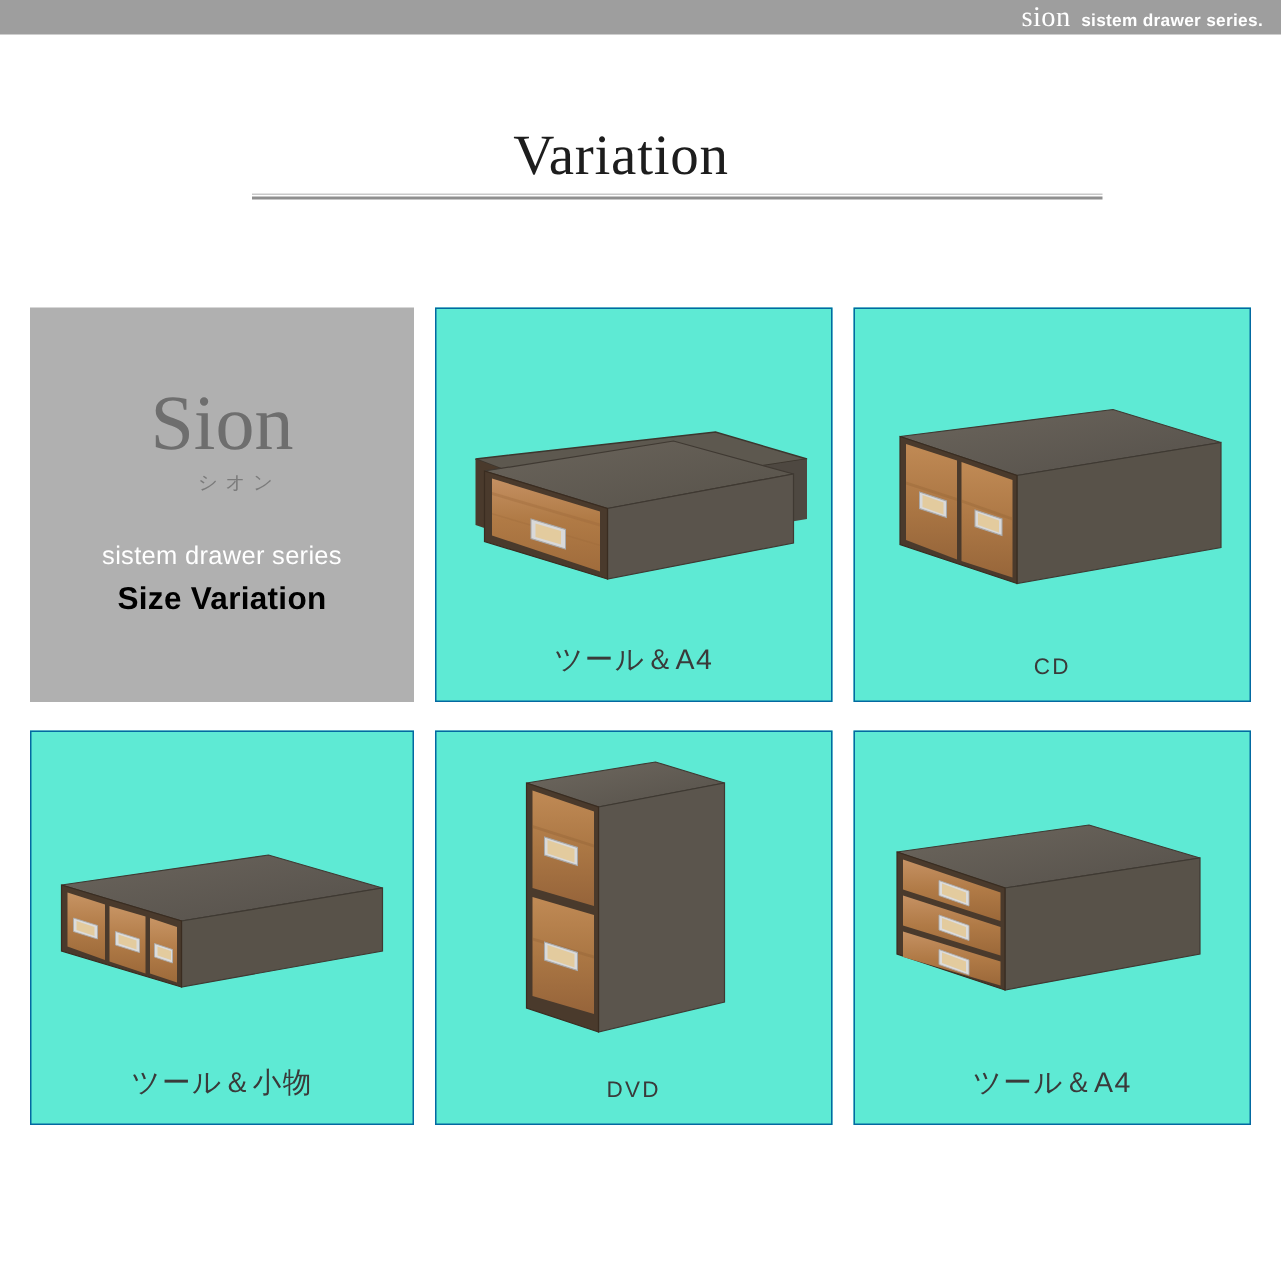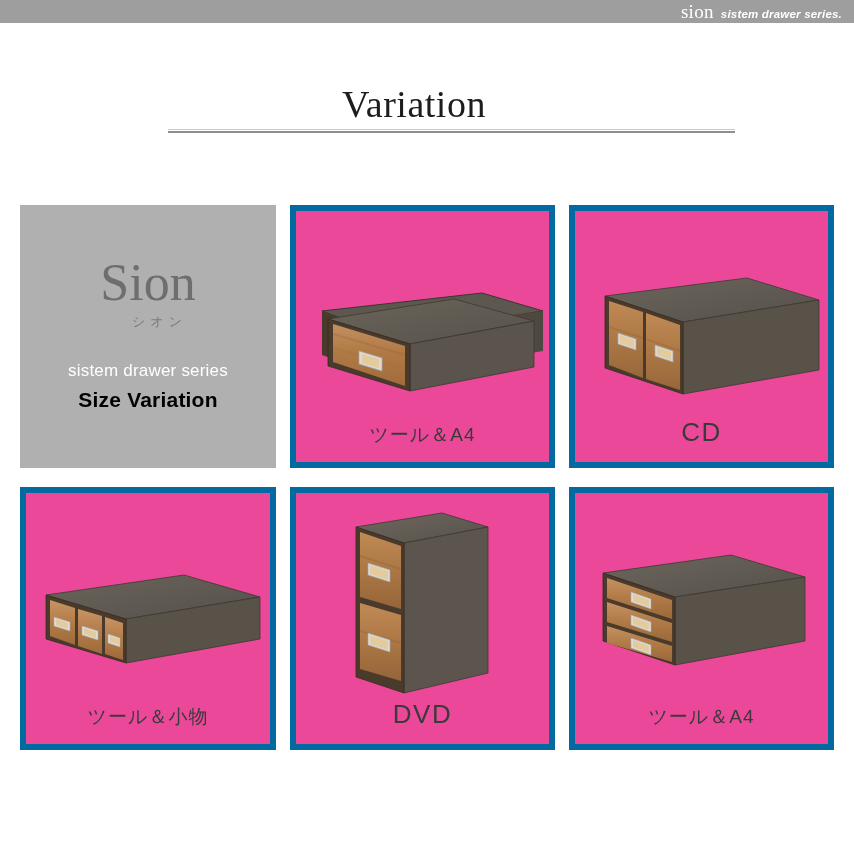--- a/index.html
+++ b/index.html
@@ -18,21 +18,21 @@
     display:flex;align-items:center;justify-content:flex-end;
   }
   .topbar-inner{display:flex;align-items:baseline;padding-right:12px;}
   .brand-serif{
     font-family:"Liberation Serif", serif;
     font-size:19px;color:#ffffff;line-height:1;
     letter-spacing:.3px;
   }
   .brand-tag{
     font-size:11.5px;color:#ffffff;font-weight:bold;
-    margin-left:7px;letter-spacing:.2px;font-style:italic;
+    margin-left:7px;letter-spacing:.2px;
   }
 
   
   .page-title{
     position:absolute;left:0;top:82px;width:828px;
     text-align:center;
     font-family:"Liberation Serif", serif;
     font-size:38px;color:#1d1d1d;
     letter-spacing:.5px;
   }
@@ -48,22 +48,22 @@
     position:absolute;left:20px;top:205px;
     width:815px;
     display:grid;
     grid-template-columns:256px 265px 265px;
     grid-template-rows:263px 263px;
     column-gap:14px;row-gap:19px;
   }
 
   .card{
     box-sizing:border-box;
-    border:6px solid #0369a1;
-    background:#ec4899;
+    border:1px solid #0369a1;
+    background:#5eead4;
     position:relative;
     overflow:hidden;
   }
   .card.hero{
     border:none;
     background:#b0b0b0;
     display:flex;flex-direction:column;
     align-items:center;justify-content:center;
   }
 
@@ -87,21 +87,21 @@
   
   .photo{
     position:absolute;left:0;top:0;right:0;bottom:46px;
   }
   .caption{
     position:absolute;left:0;right:0;bottom:14px;
     text-align:center;
     font-size:19px;color:#3a3a3a;
     letter-spacing:1px;
   }
-  .caption.latin{font-size:26px;letter-spacing:1.5px;}
+  .caption.latin{font-size:15px;letter-spacing:1.5px;}
 
   
   .unit{position:absolute;}
   .unit svg{display:block;overflow:visible;}
 </style>
 </head>
 <body>
 
 <div class="topbar">
   <div class="topbar-inner">

